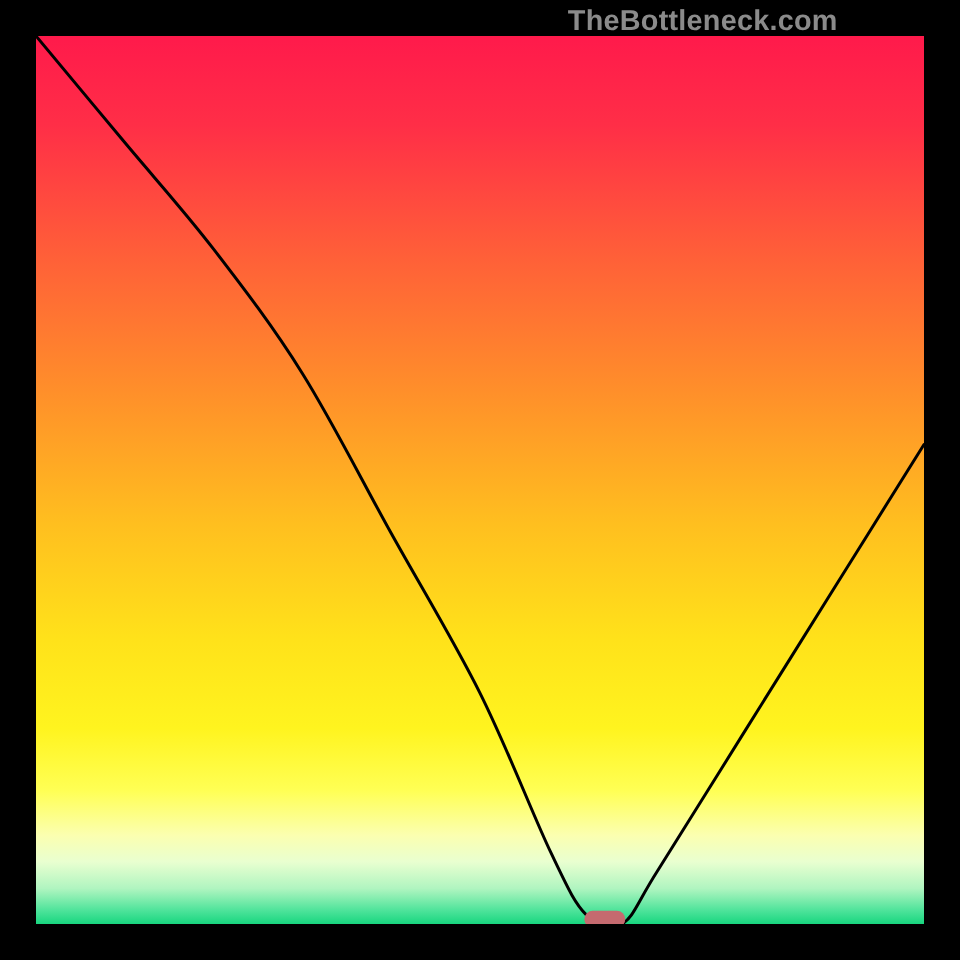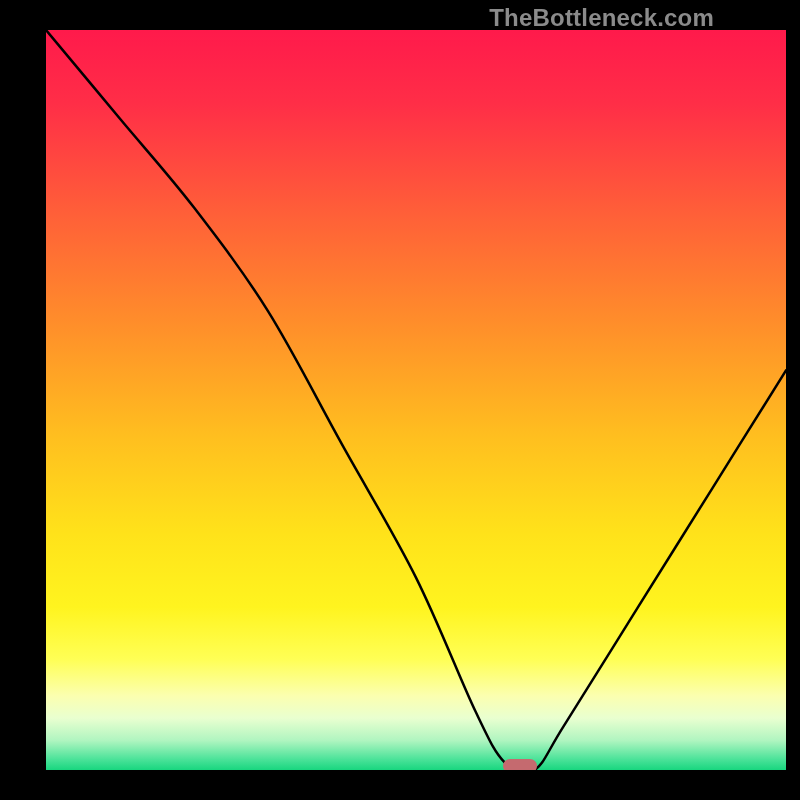--- a/index.html
+++ b/index.html
@@ -10,21 +10,20 @@
     background: #000;
     overflow: hidden;
   }
   .frame {
     position: absolute;
     left: 0;
     top: 0;
     width: 732px;
     height: 800px;
     background: #000;
-    margin-left: 16px;
   }
   .plot {
     position: absolute;
     left: 30px;
     top: 30px;
     width: 740px;
     height: 740px;
     overflow: hidden;
   }
   .watermark {

